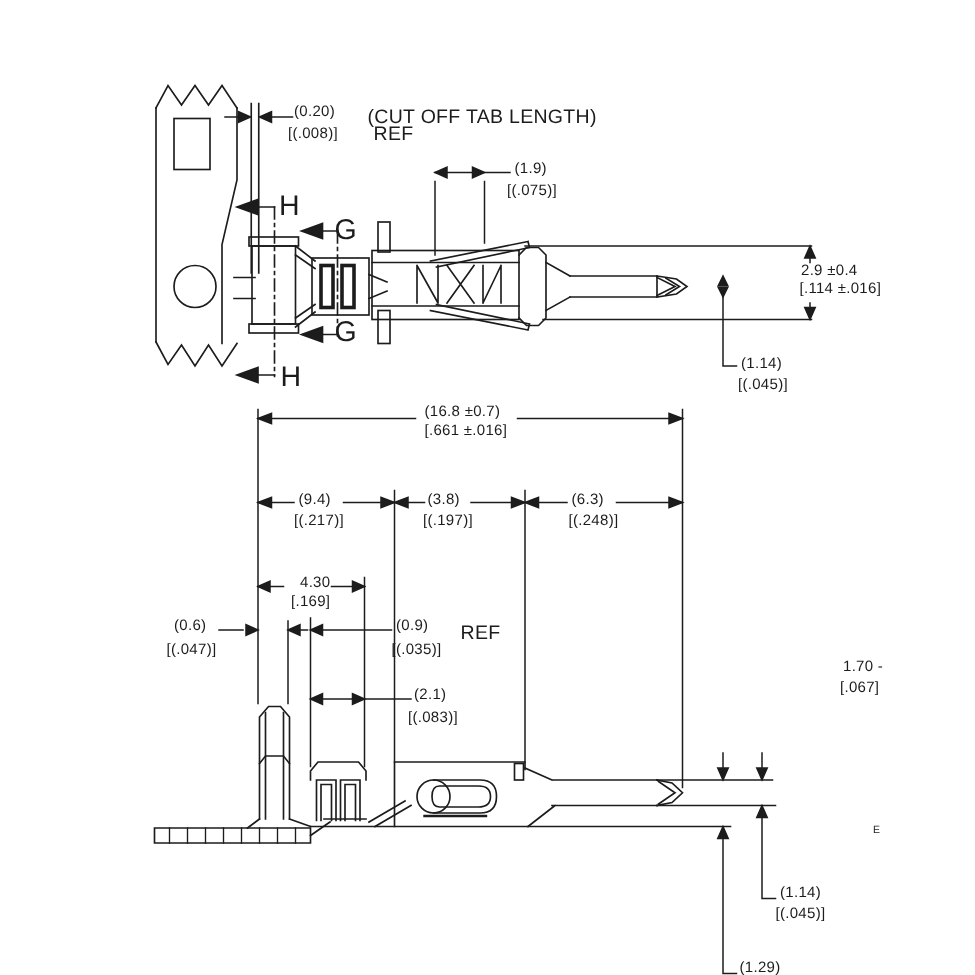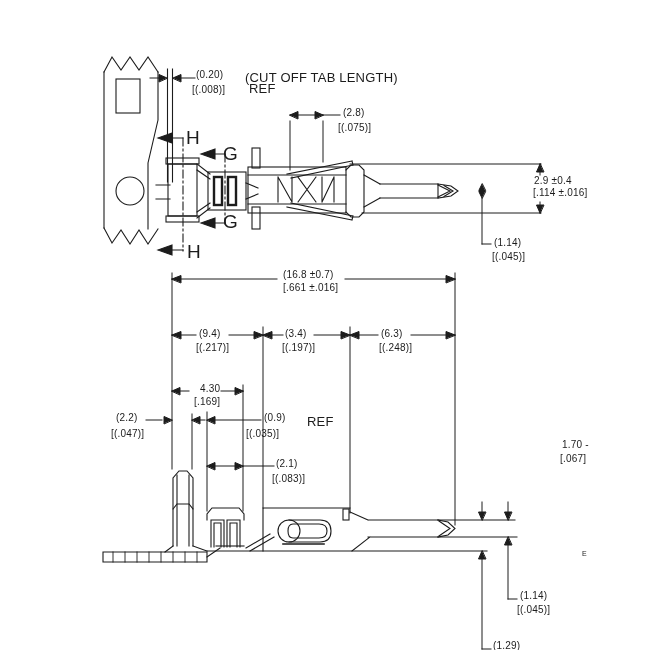--- a/index.html
+++ b/index.html
@@ -183,53 +183,53 @@
       <polygon points="508,496 504.5,504 511.5,504" fill="#1c1c1c"></polygon>
     </g>
   </g>
 </svg>
 
 <div class="t" style="left:196px;top:29px">(0.20)</div>
 <div class="t s" style="left:245px;top:30px">(CUT OFF TAB LENGTH)</div>
 <div class="t s" style="left:249px;top:41px">REF</div>
 <div class="t" style="left:192px;top:44px">[(.008)]</div>
 
-<div class="t" style="left:343px;top:67px">(2.8)</div>
+<div class="t" style="left:343px;top:67px">(1.9)</div>
 <div class="t" style="left:338px;top:82px">[(.075)]</div>
 
 <div class="big" style="left:186px;top:87px">H</div>
 <div class="big" style="left:223px;top:103px">G</div>
 <div class="big" style="left:223px;top:171px">G</div>
 <div class="big" style="left:187px;top:201px">H</div>
 
 <div class="t" style="left:534px;top:135px">2.9 ±0.4</div>
 <div class="t" style="left:533px;top:147px">[.114 ±.016]</div>
 
 <div class="t" style="left:494px;top:197px">(1.14)</div>
 <div class="t" style="left:492px;top:211px">[(.045)]</div>
 
 <div class="t" style="left:283px;top:229px">(16.8 ±0.7)</div>
 <div class="t" style="left:283px;top:242px">[.661 ±.016]</div>
 
 <div class="t" style="left:199px;top:288px">(9.4)</div>
 <div class="t" style="left:196px;top:302px">[(.217)]</div>
-<div class="t" style="left:285px;top:288px">(3.4)</div>
+<div class="t" style="left:285px;top:288px">(3.8)</div>
 <div class="t" style="left:282px;top:302px">[(.197)]</div>
 <div class="t" style="left:381px;top:288px">(6.3)</div>
 <div class="t" style="left:379px;top:302px">[(.248)]</div>
 
 <div class="t" style="left:200px;top:343px">4.30</div>
 <div class="t" style="left:194px;top:356px">[.169]</div>
 
-<div class="t" style="left:116px;top:372px">(2.2)</div>
+<div class="t" style="left:116px;top:372px">(0.6)</div>
 <div class="t" style="left:111px;top:388px">[(.047)]</div>
 
 <div class="t" style="left:264px;top:372px">(0.9)</div>
 <div class="t s" style="left:307px;top:374px">REF</div>
-<div class="t" style="left:246px;top:388px">[(.035)]</div>
+<div class="t" style="left:261px;top:388px">[(.035)]</div>
 
 <div class="t" style="left:276px;top:418px">(2.1)</div>
 <div class="t" style="left:272px;top:433px">[(.083)]</div>
 
 <div class="t" style="left:562px;top:399px">1.70 -</div>
 <div class="t" style="left:560px;top:413px">[.067]</div>
 
 <div class="tiny" style="left:582px;top:509px">E</div>
 
 <div class="t" style="left:520px;top:550px">(1.14)</div>

